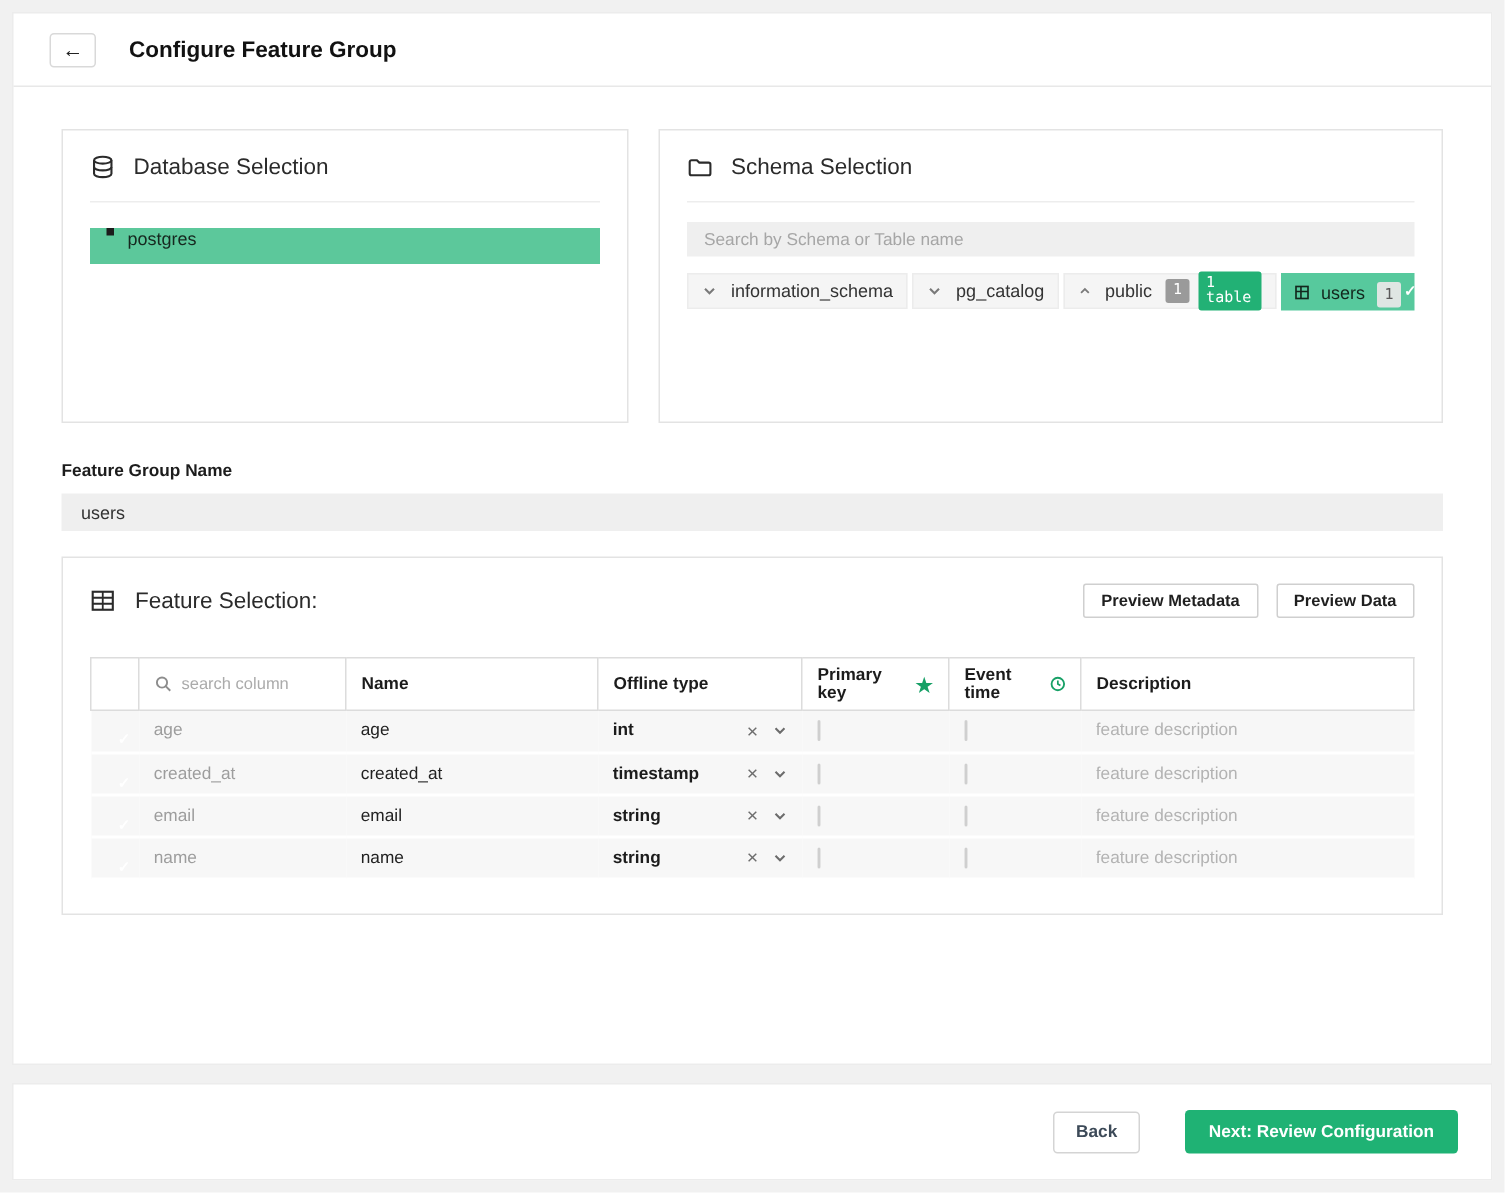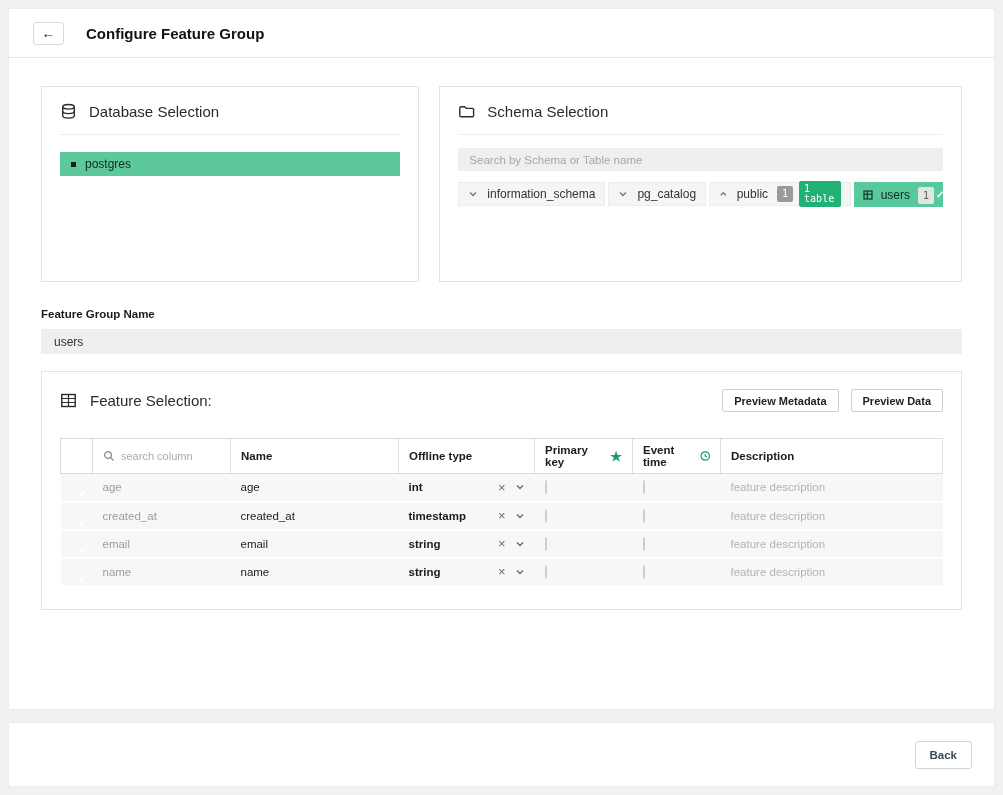--- a/index.html
+++ b/index.html
@@ -42,21 +42,21 @@
     display:flex; align-items:center; gap:12px;
     font-size:15px; color:#2b2b2b;
     padding-bottom:14px; border-bottom:1px solid #ededed;
   }
   .icon16 { width:17px; height:17px; flex:0 0 auto; display:block; }
 
   
   .db-item {
     margin-top:17px; height:24px;
     background:#5cc89b;
-    display:flex; align-items:center; gap:9px;
+    display:flex; align-items:flex-start; gap:9px;
     padding:0 11px; font-size:12px; color:#16281f;
     cursor:pointer;
   }
   .sq-bullet { width:5px; height:5px; background:#1c1c1c; display:inline-block; }
 
   
   .schema-search {
     margin-top:13px; width:100%; height:23px;
     background:#efefef; border:none; outline:none;
     padding:0 11px; font-size:11.5px; color:#444;
@@ -403,13 +403,14 @@
 
         </tbody>
       </table>
     </div>
 
   </div>
 </div>
 
 <div class="footer-card">
   <button class="btn-back">Back</button>
+  <button class="btn-next">Next: Review Configuration</button>
 </div>
 
 </body></html>

